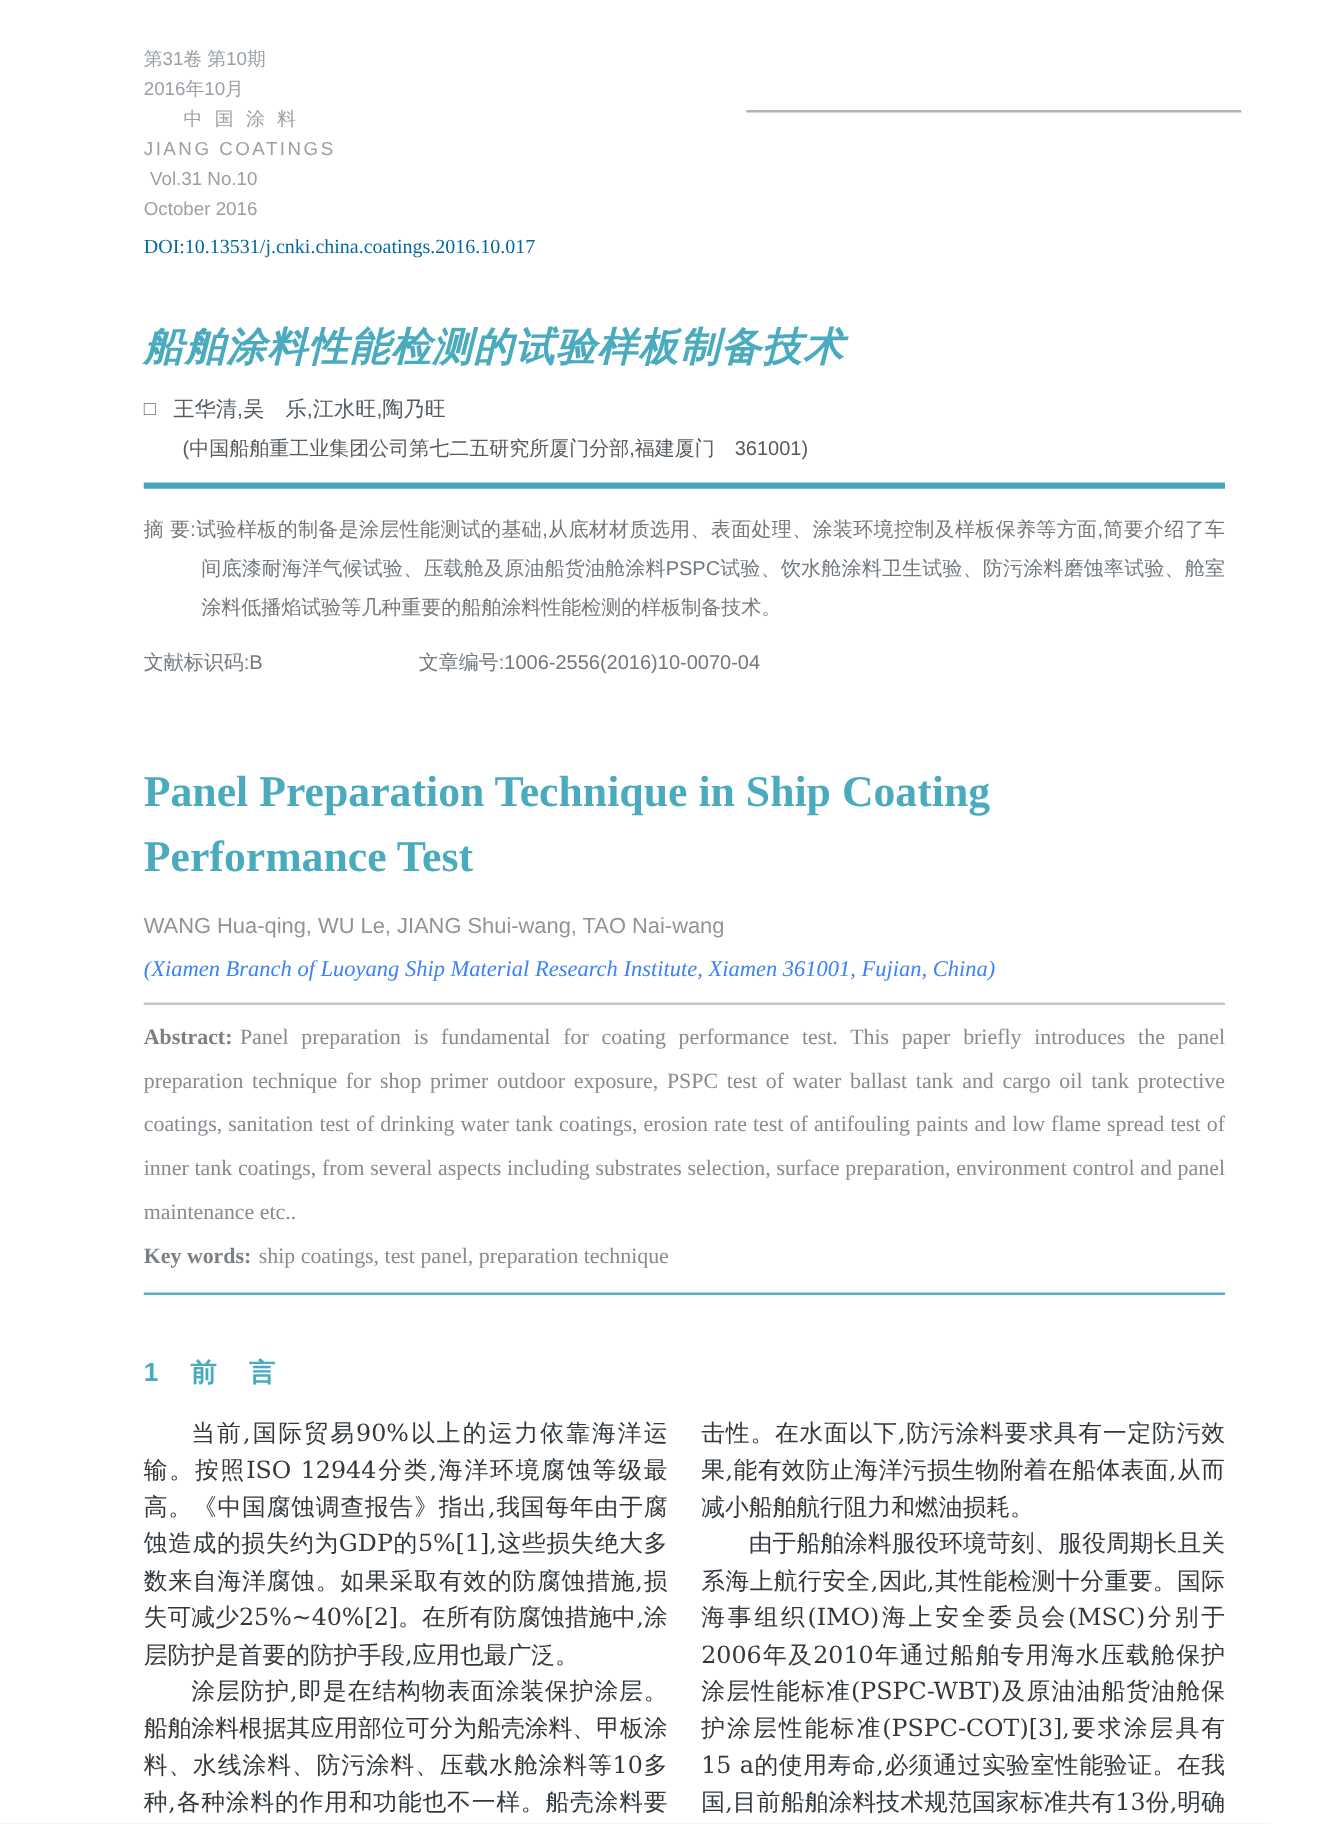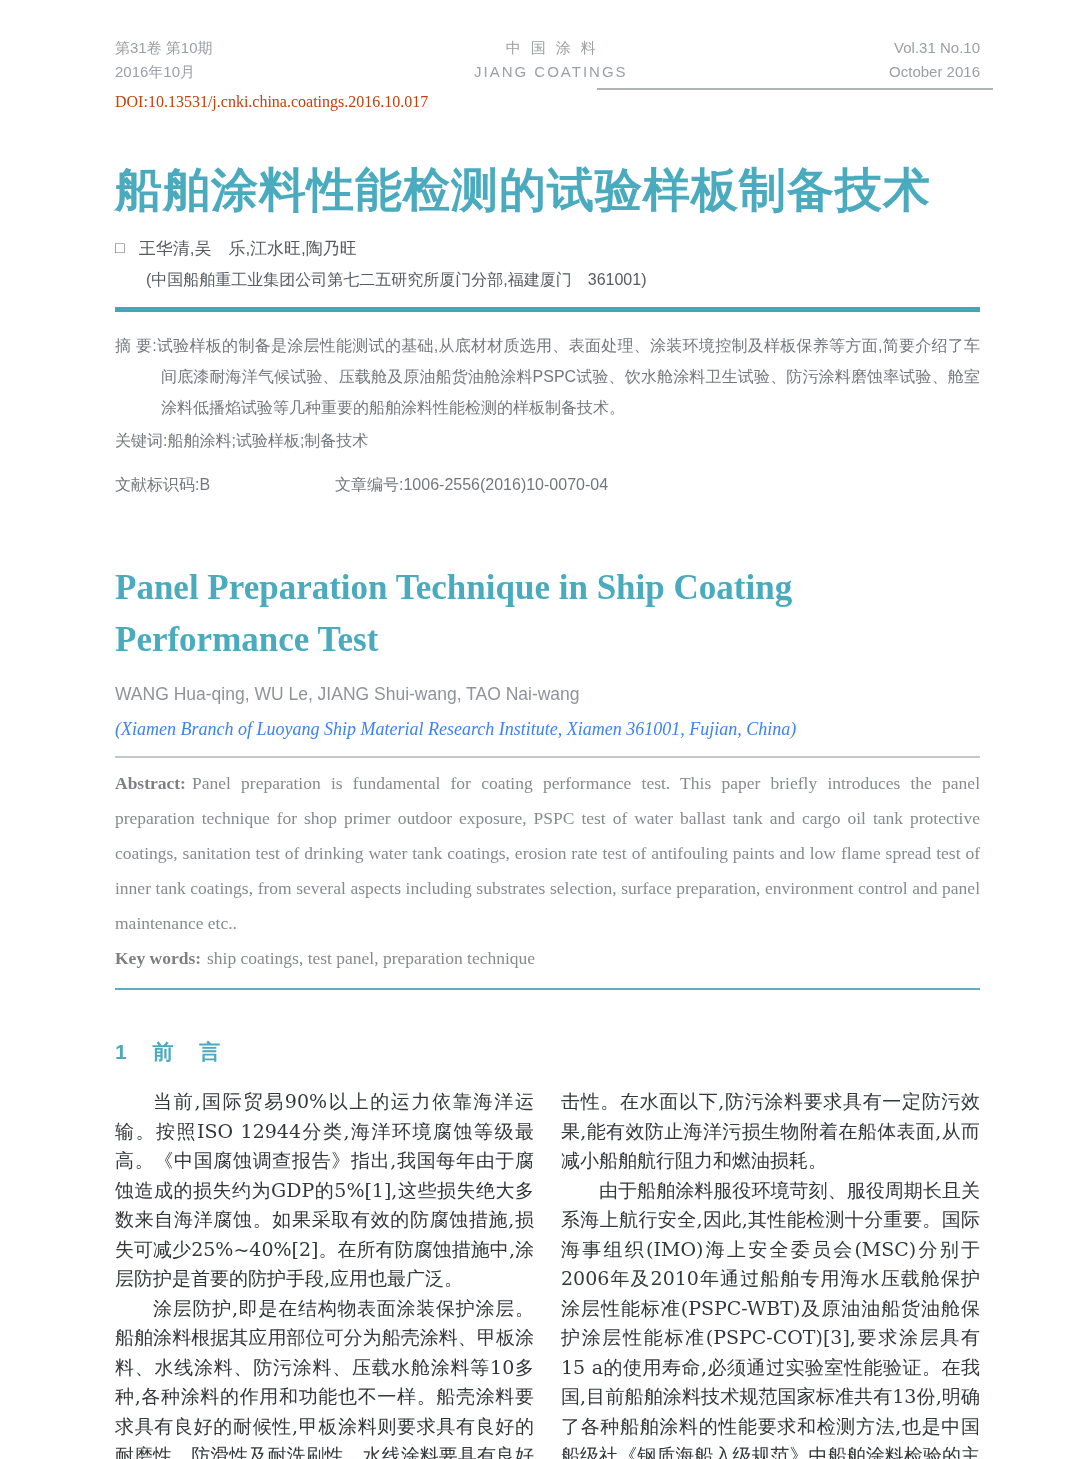--- a/index.html
+++ b/index.html
@@ -8,33 +8,33 @@
     width:1075px;height:1459px;
     background:#ffffff;
     overflow:hidden;
     font-family:"Liberation Sans","DejaVu Sans",sans-serif;
     color:#3a3f44;
   }
   .content{padding:36px 95px 0 115px;}
 
   
   .journal-header{display:flex;justify-content:space-between;align-items:flex-start;
-    color:#9aa0a6;font-size:15px;line-height:24px;}
+    color:#9aa0a6;font-size:15px;line-height:24px;flex-direction:column;}
   .h-center{text-align:center;}
   .h-right{text-align:right;}
   .jn-cn{letter-spacing:10px;padding-left:10px;}
   .jn-en{letter-spacing:2px;}
   .header-rule{position:absolute;left:597px;right:82px;top:88px;
     border-top:2px solid #aeb3b8;}
   .doi{margin-top:9px;font-family:"Liberation Serif","DejaVu Serif",serif;
-    color:#c2410c;font-size:16px;}
+    color:#0369a1;font-size:16px;}
 
   
-  .title-cn{margin:52px 0 0 0;font-size:47px;font-weight:700;letter-spacing:1px;
-    color:var(--accent,#4aabbf);line-height:1.15;}
+  .title-cn{margin:52px 0 0 0;font-size:32px;font-weight:700;letter-spacing:1px;
+    color:var(--accent,#4aabbf);line-height:1.15;font-style:italic;}
   .authors-cn{margin-top:20px;color:#545b61;font-size:17px;}
   .authors-cn .marker{display:inline-block;margin-right:14px;color:#6a7076;
     font-size:16px;transform:translateY(-1px);}
   .affiliation-cn{margin-top:10px;padding-left:31px;color:#545b61;font-size:16px;}
   .teal-bar{margin-top:16px;height:5px;background:var(--bar,#46a6b9);}
 
   
   .abstract-block{margin-top:18px;color:#72787d;font-size:16px;line-height:31px;}
   .abstract-cn{margin:0;padding-left:46px;text-indent:-46px;text-align:justify;}
   .keywords-cn{margin:2px 0 0 0;}
@@ -95,21 +95,20 @@
 
     <div class="authors-cn">
       <span class="marker">□</span><span>王华清,吴　乐,江水旺,陶乃旺</span>
     </div>
     <div class="affiliation-cn">(中国船舶重工业集团公司第七二五研究所厦门分部,福建厦门　361001)</div>
 
     <div class="teal-bar"></div>
 
     <div class="abstract-block">
       <p class="abstract-cn"><span class="lbl">摘 要:</span><span>试验样板的制备是涂层性能测试的基础,从底材材质选用、表面处理、涂装环境控制及样板保养等方面,简要介绍了车间底漆耐海洋气候试验、压载舱及原油船货油舱涂料PSPC试验、饮水舱涂料卫生试验、防污涂料磨蚀率试验、舱室涂料低播焰试验等几种重要的船舶涂料性能检测的样板制备技术。</span></p>
-      <p class="keywords-cn"><span class="lbl">关键词:</span><span>船舶涂料;试验样板;制备技术</span></p>
       <div class="meta-row">
         <span class="meta-item-2"><span>文献标识码:</span><span>B</span></span>
         <span class="meta-item-3"><span>文章编号:</span><span>1006-2556(2016)10-0070-04</span></span>
       </div>
     </div>
 
     <h2 class="title-en">Panel Preparation Technique in Ship Coating Performance Test</h2>
     <div class="authors-en">WANG Hua-qing, WU Le, JIANG Shui-wang, TAO Nai-wang</div>
     <div class="affiliation-en">(Xiamen Branch of Luoyang Ship Material Research Institute, Xiamen 361001, Fujian, China)</div>
 

